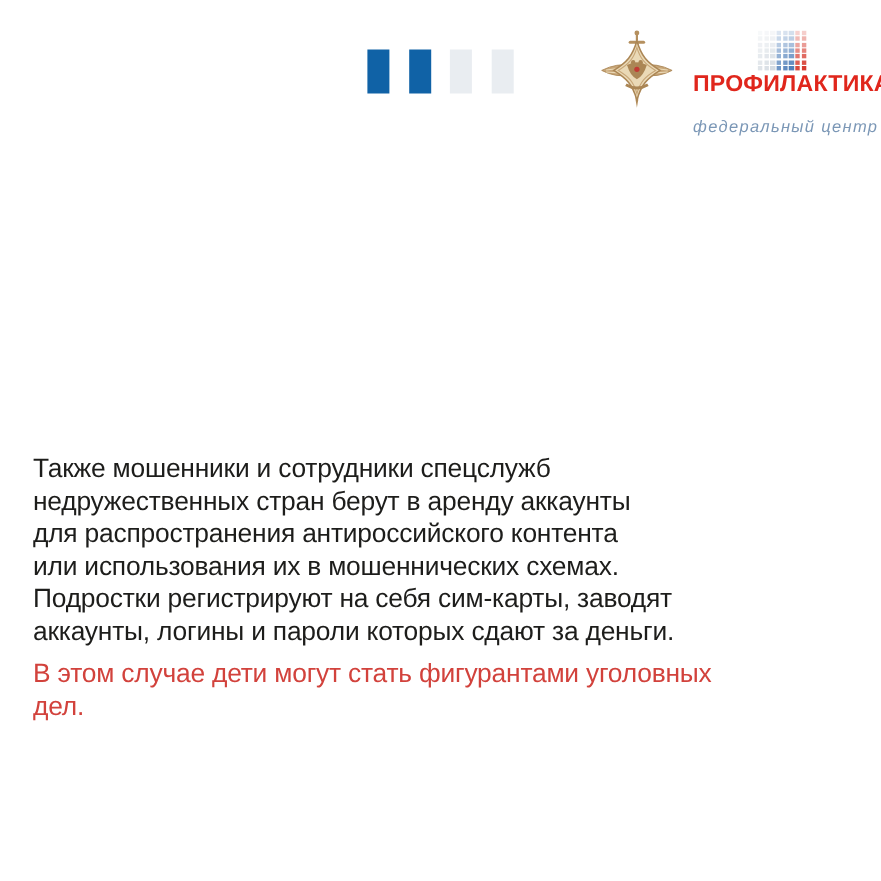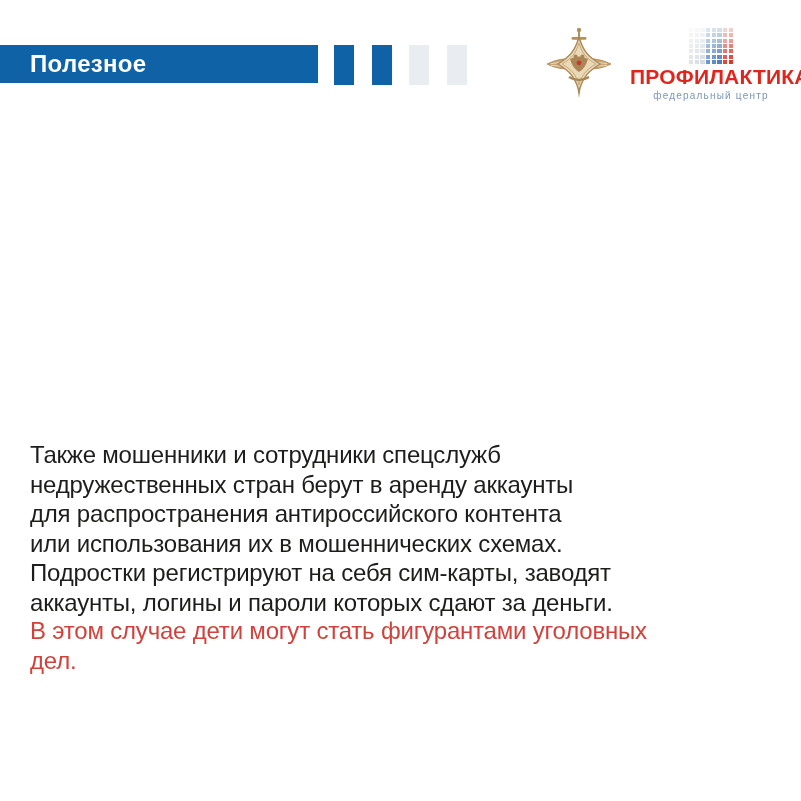--- a/index.html
+++ b/index.html
@@ -33,47 +33,44 @@
     width:44px;height:36px;margin:0 auto 2px auto;
     display:grid;grid-template-columns:repeat(8,1fr);grid-template-rows:repeat(7,1fr);
     gap:1.4px;
   }
   .mosaic div{width:100%;height:100%;}
   .logo-title{
     font-size:21px;font-weight:bold;letter-spacing:.2px;line-height:1.0;
     white-space:nowrap;
   }
   .logo-subtitle{
-    font-size:10px;letter-spacing:1.2px;margin-top:3px;white-space:nowrap;
+    font-size:15px;letter-spacing:1.2px;margin-top:20px;white-space:nowrap;font-style:italic;
   }
   
   .page-title{
     position:absolute;left:30px;top:124px;margin:0;
     font-size:35px;font-weight:bold;letter-spacing:-.5px;color:#1c1c1c;
     white-space:nowrap;
   }
   .textblock{
     position:absolute;left:30px;width:750px;
     font-size:24px;line-height:29.5px;letter-spacing:-.2px;
     color:#1d1d1b;
   }
   .block-1{top:244px;}
-  .block-2{top:440px;}
-  .block-3{top:616px;}
+  .block-2{top:412px;}
+  .block-3{top:598px;}
   .section-heading{font-weight:bold;}
   .prewrap{white-space:pre-line;}
 </style>
 </head>
 <body>
 
 <div class="canvas">
 
-  <div class="banner" style="background-color: rgb(16, 98, 166);">
-    <span class="banner-label" style="color: rgb(255, 255, 255);">Полезное</span>
-  </div>
 
   <div class="squares">
     <div class="square" style="background-color: rgb(16, 98, 166);"></div>
     <div class="square" style="background-color: rgb(16, 98, 166);"></div>
     <div class="square" style="background-color: rgb(233, 237, 241);"></div>
     <div class="square" style="background-color: rgb(233, 237, 241);"></div>
   </div>
 
   <div class="emblem">
     <svg viewBox="0 0 66 78" width="66" height="78" aria-hidden="true">

